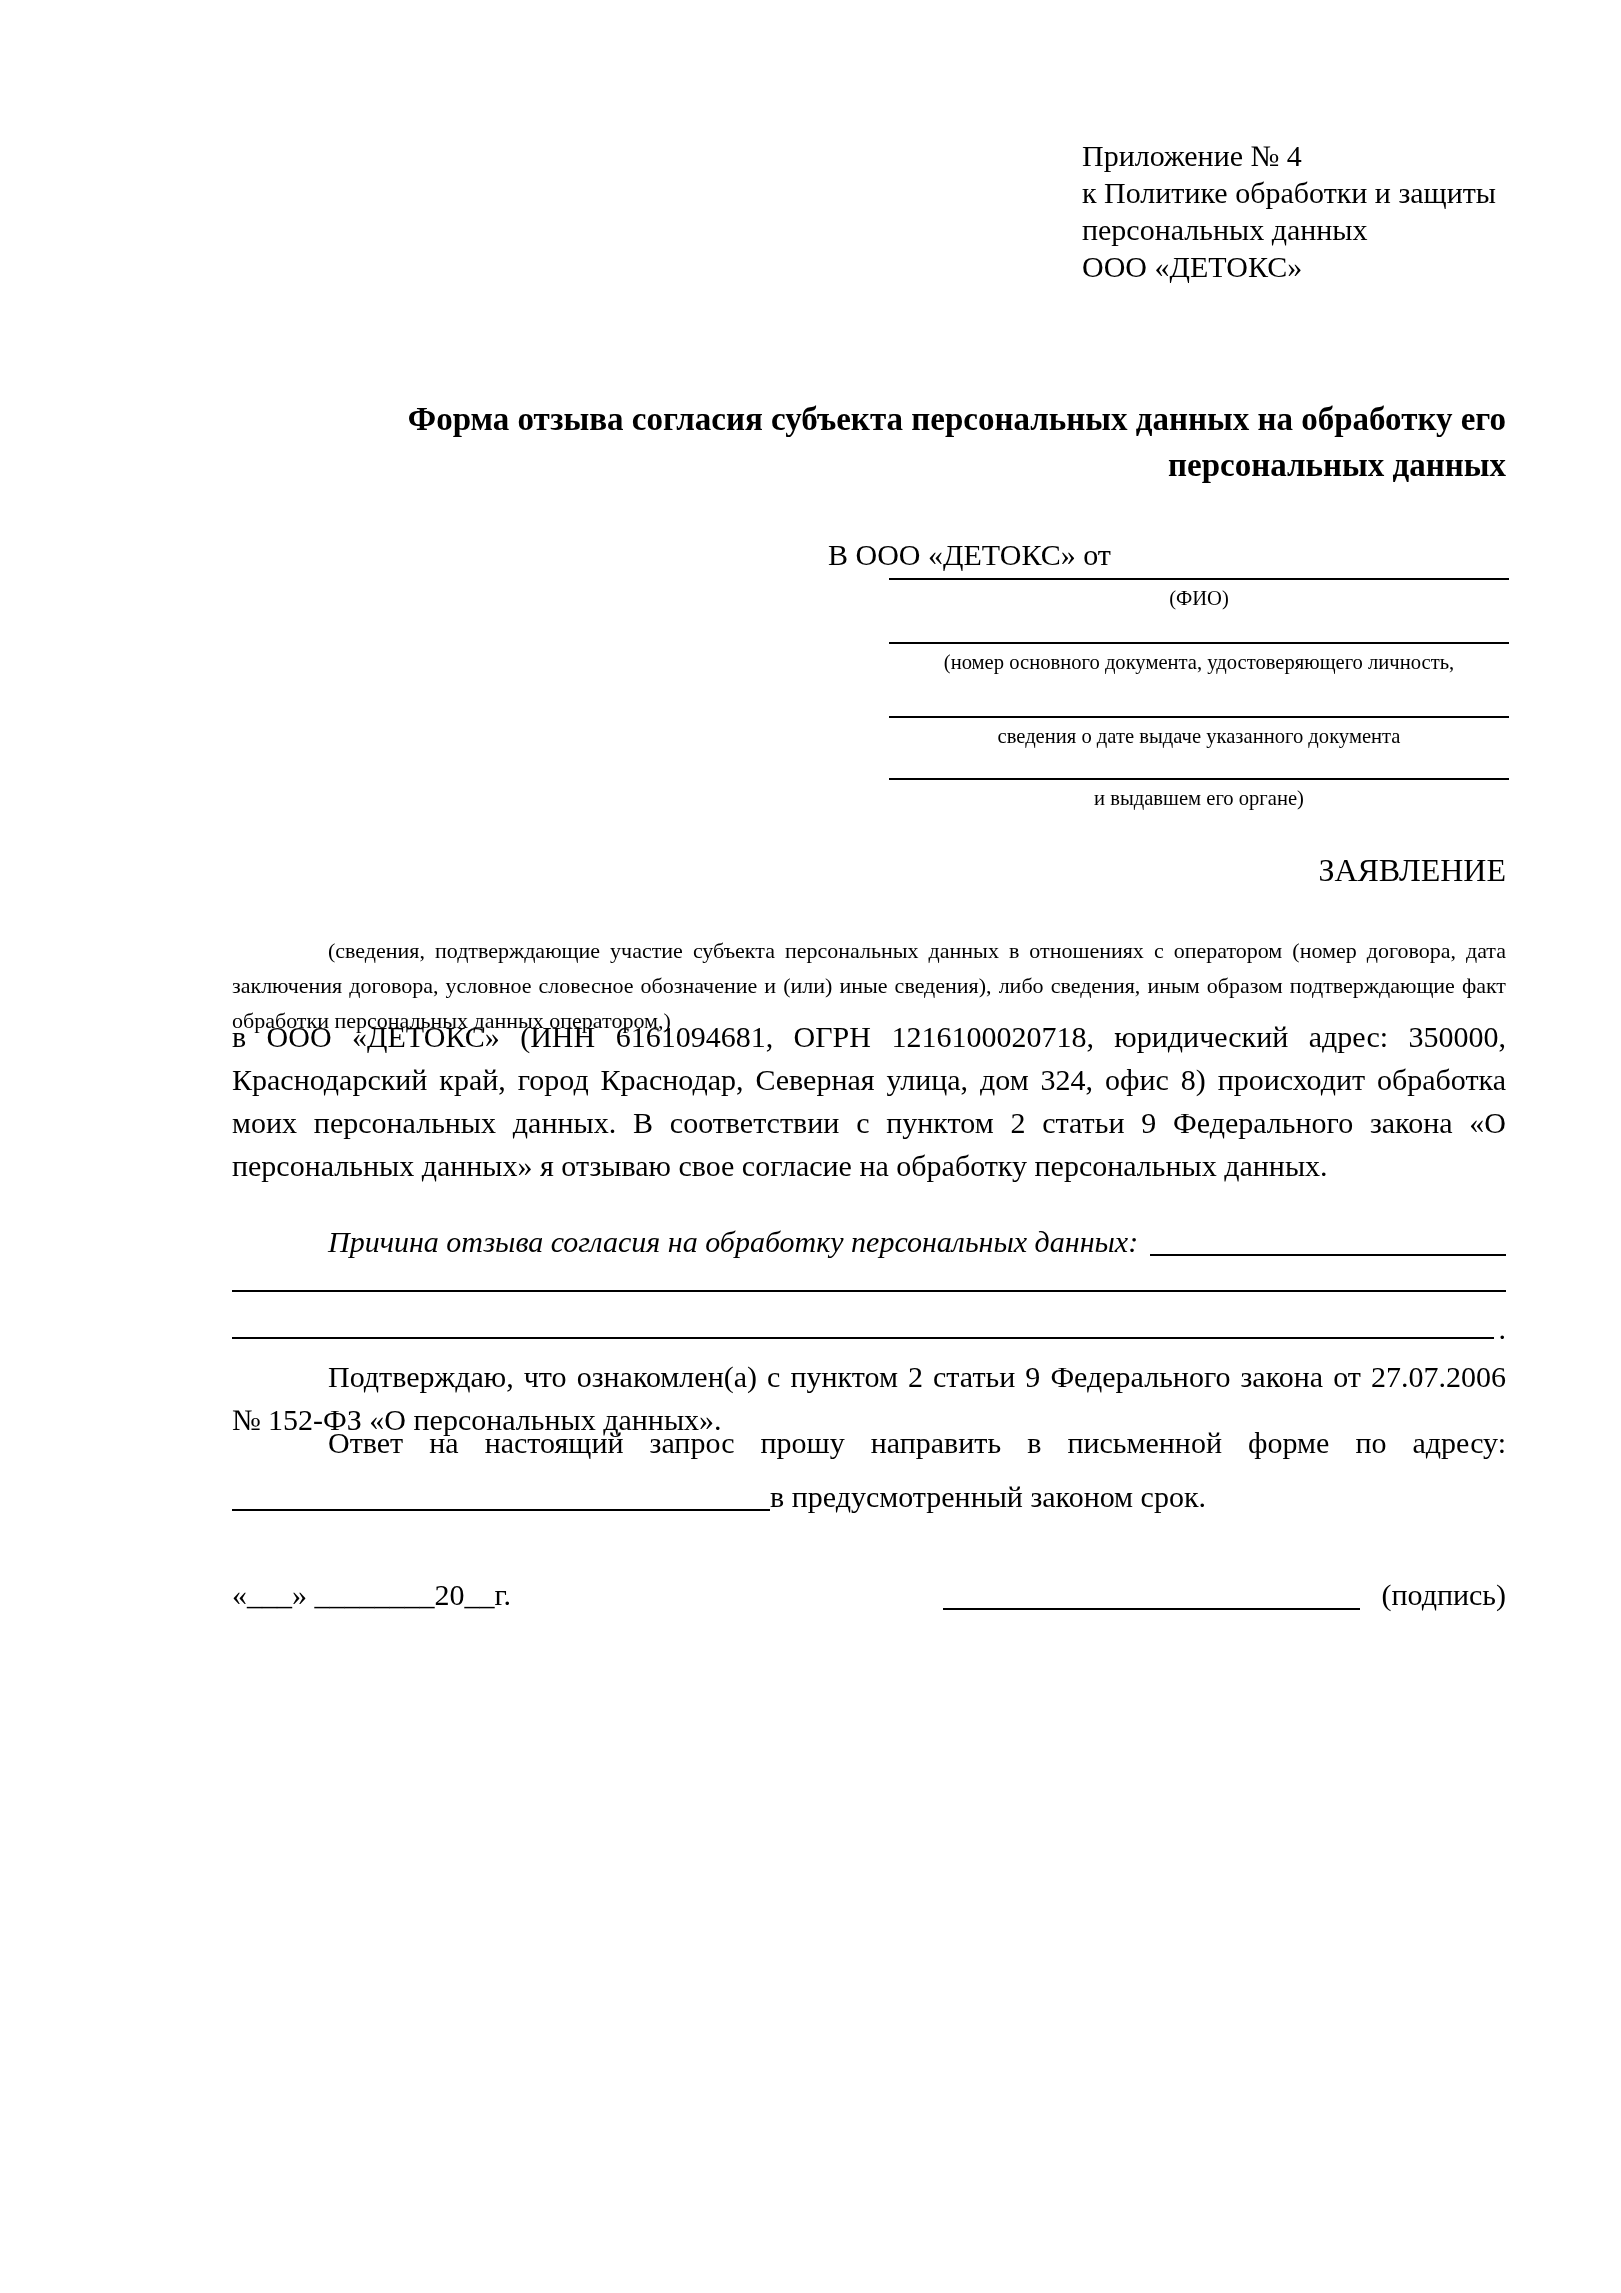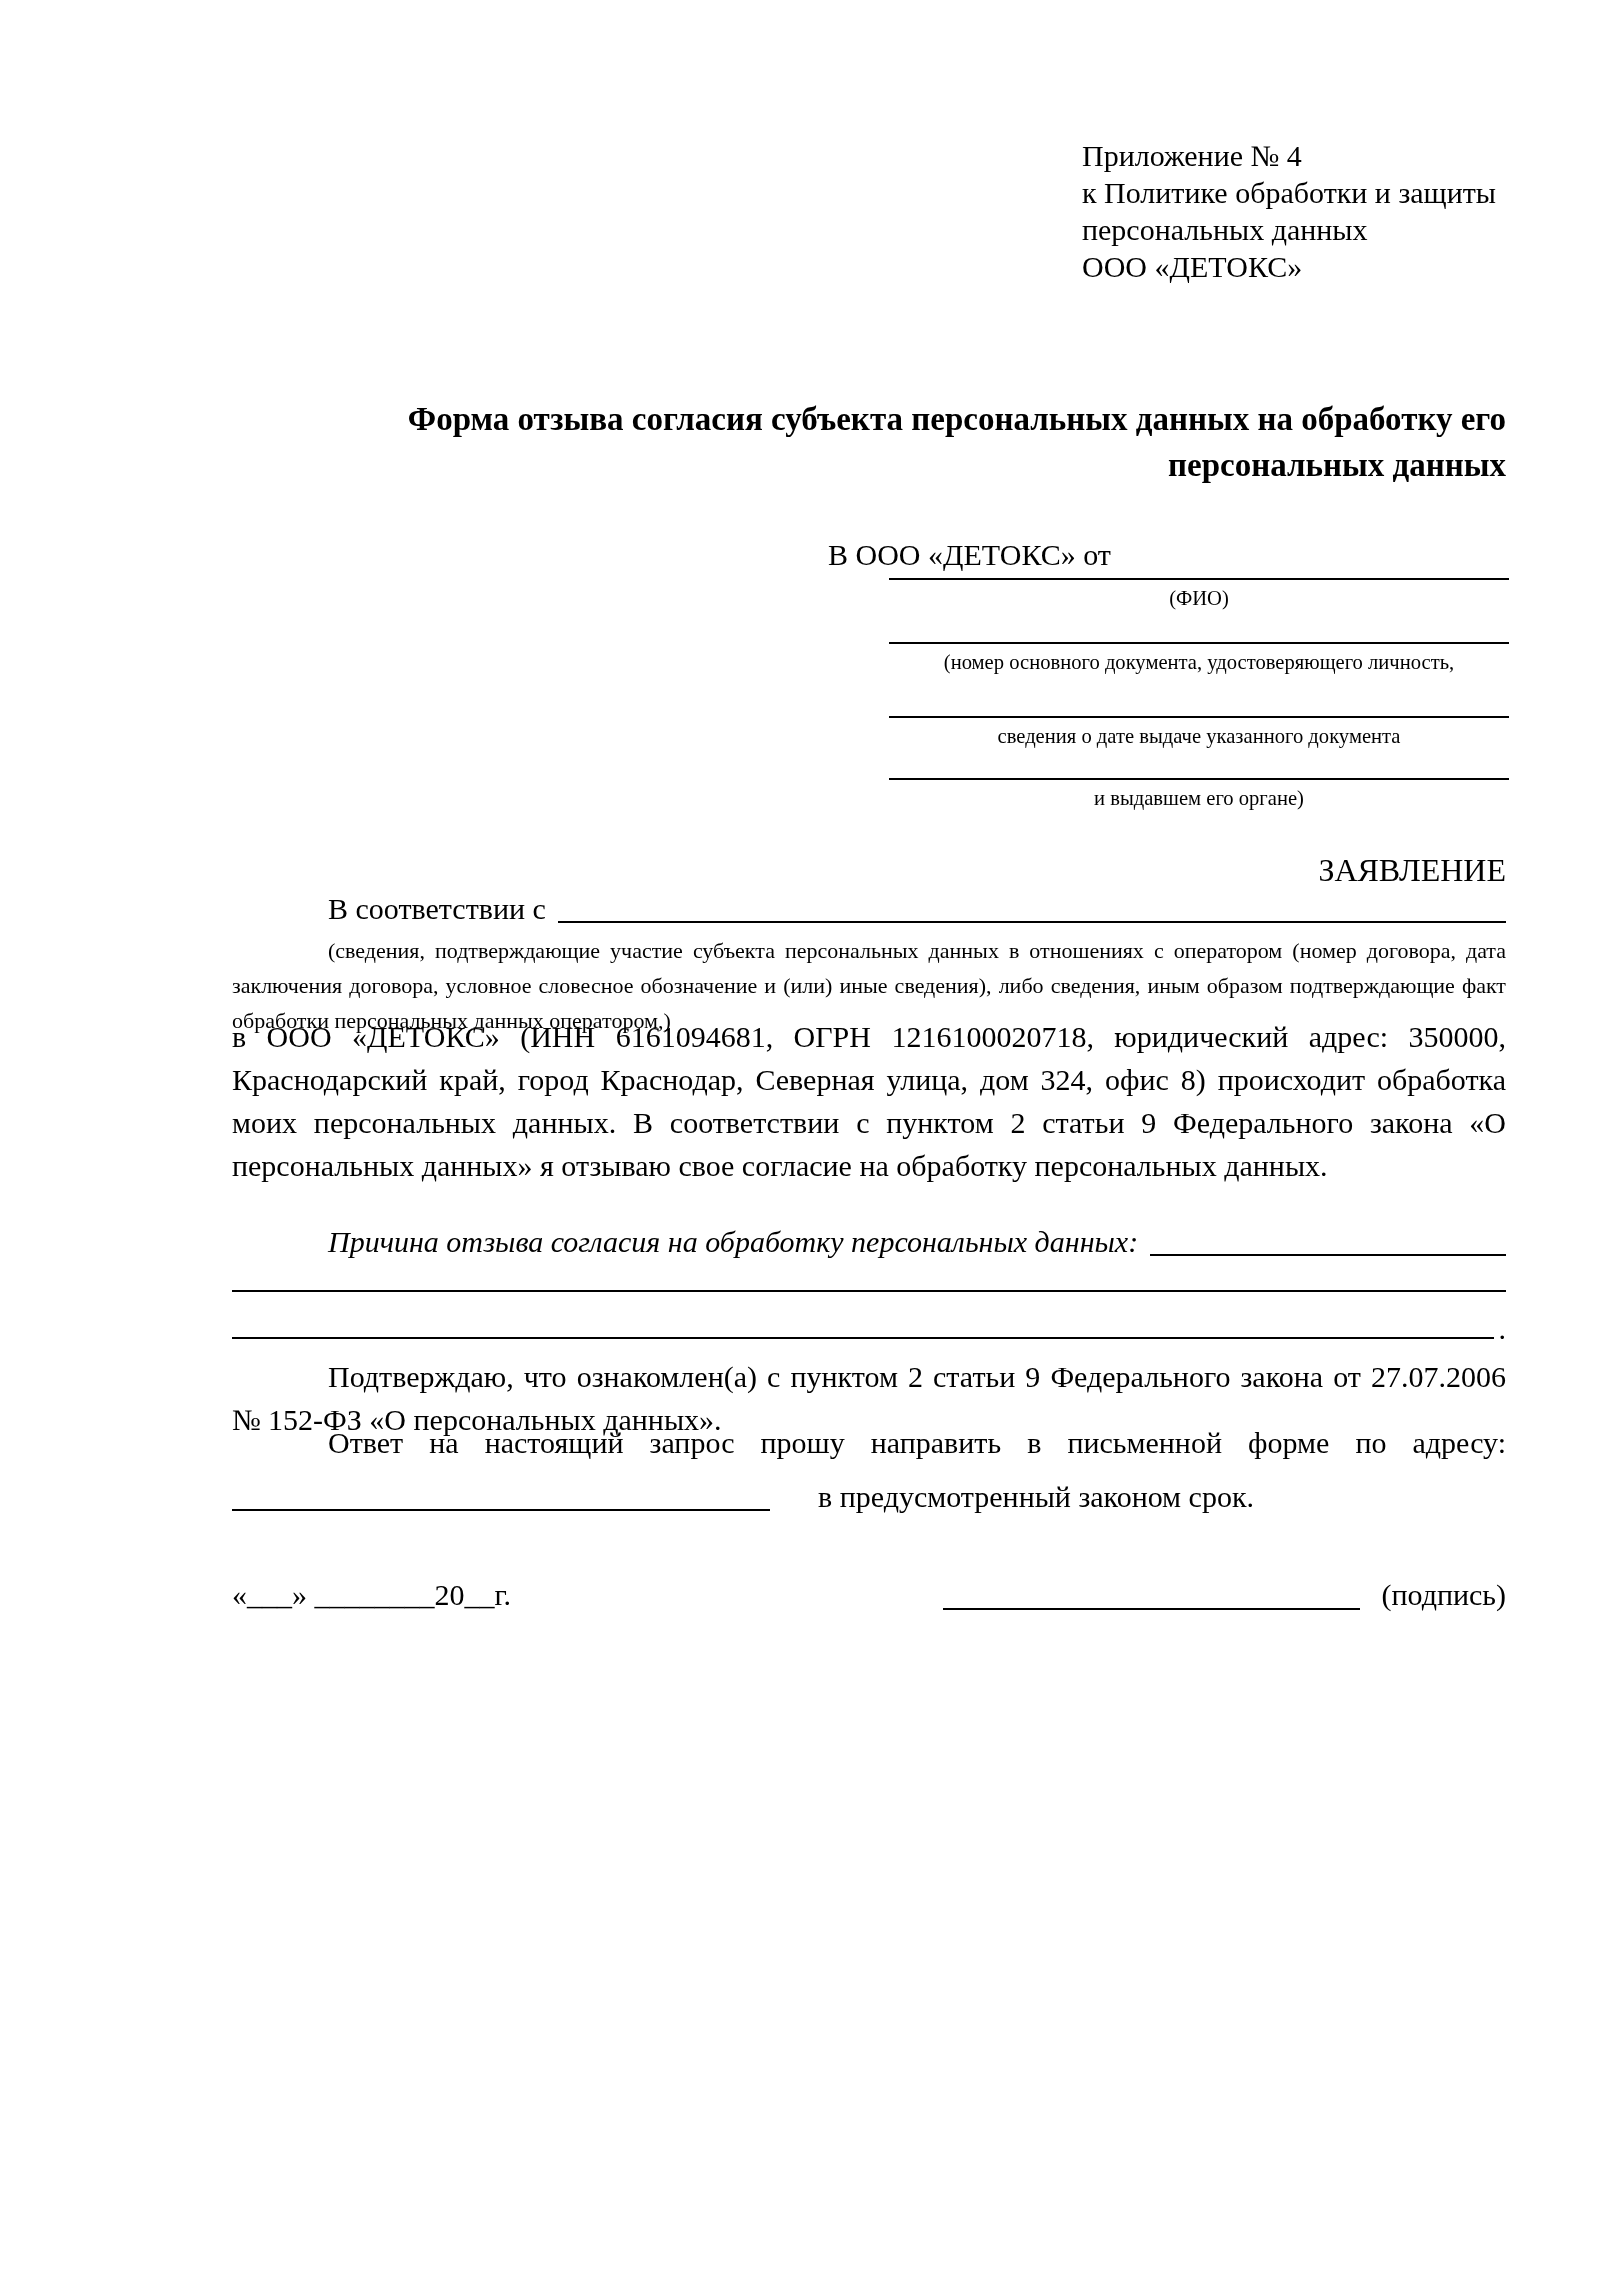--- a/index.html
+++ b/index.html
@@ -77,21 +77,21 @@
   .confirm-par {
     left: 232px; top: 1355px; width: 1274px;
     font-size: 30px; line-height: 43px;
     text-align: justify; text-indent: 96px;
   }
   .reply-l1 {
     left: 232px; top: 1421px; width: 1274px;
     font-size: 30px; line-height: 43px;
     text-align: justify; text-align-last: justify; text-indent: 96px;
   }
-  .reply-l2 { left: 232px; top: 1476px; width: 1274px; gap: 48px; }
+  .reply-l2 { left: 232px; top: 1476px; width: 1274px; }
   .fill-fixed {
     width: 538px; flex: 0 0 auto;
     border-bottom: 2.9px solid #000; margin: 0 0 5.9px 0; height: 0;
   }
   .reply-tail { white-space: nowrap; }
 
   
   .footer-row {
     left: 232px; top: 1573px; width: 1274px;
     display: flex; align-items: flex-end; justify-content: space-between;
@@ -133,24 +133,20 @@
     <div class="f-line"></div>
     <div class="f-cap">сведения о дате выдаче указанного документа</div>
   </div>
   <div class="field" style="top:778px">
     <div class="f-line"></div>
     <div class="f-cap">и выдавшем его органе)</div>
   </div>
 
   <div class="abs heading-zayavlenie">ЗАЯВЛЕНИЕ</div>
 
-  <div class="abs flex-row intro-row">
-    <span class="indent-label">В соответствии с</span>
-    <span class="fill"></span>
-  </div>
 
   <div class="abs note">(сведения, подтверждающие участие субъекта персональных данных в отношениях с оператором (номер договора, дата заключения договора, условное словесное обозначение и (или) иные сведения), либо сведения, иным образом подтверждающие факт обработки персональных данных оператором,)</div>
 
   <div class="abs body-par">в ООО «ДЕТОКС» (ИНН 6161094681, ОГРН 1216100020718, юридический адрес: 350000, Краснодарский край, город Краснодар, Северная улица, дом 324, офис 8) происходит обработка моих персональных данных. В соответствии с пунктом 2 статьи 9 Федерального закона «О персональных данных» я отзываю свое согласие на обработку персональных данных.</div>
 
   <div class="abs flex-row reason-row">
     <span class="indent-label">Причина отзыва согласия на обработку персональных данных:</span>
     <span class="fill"></span>
   </div>
 

